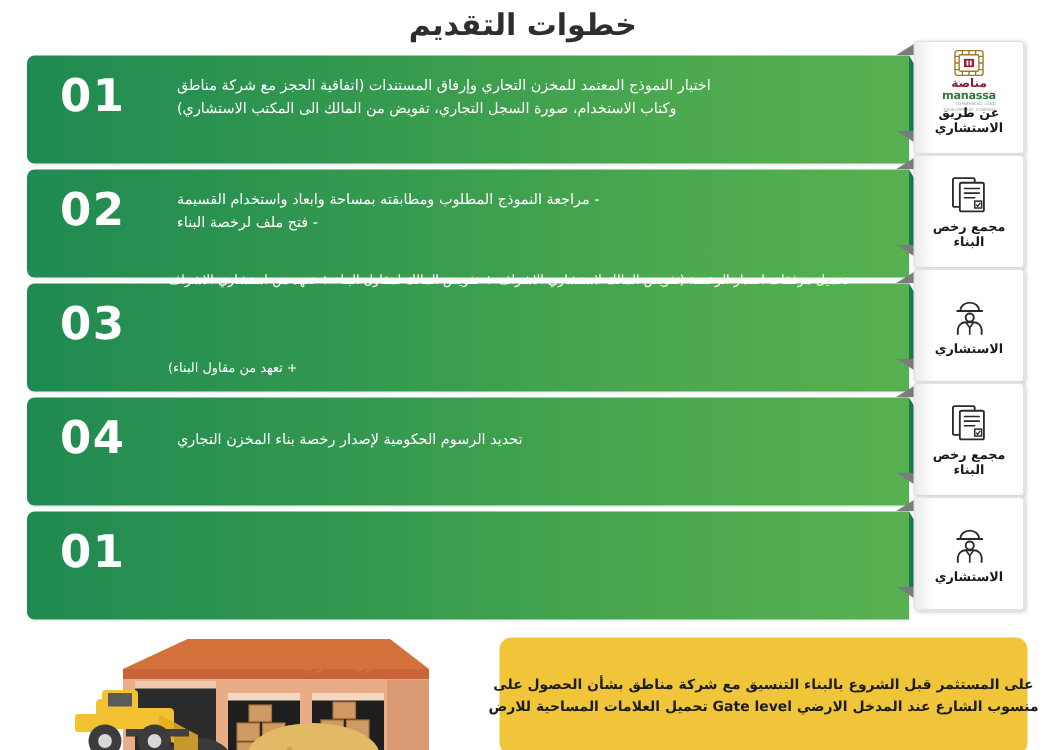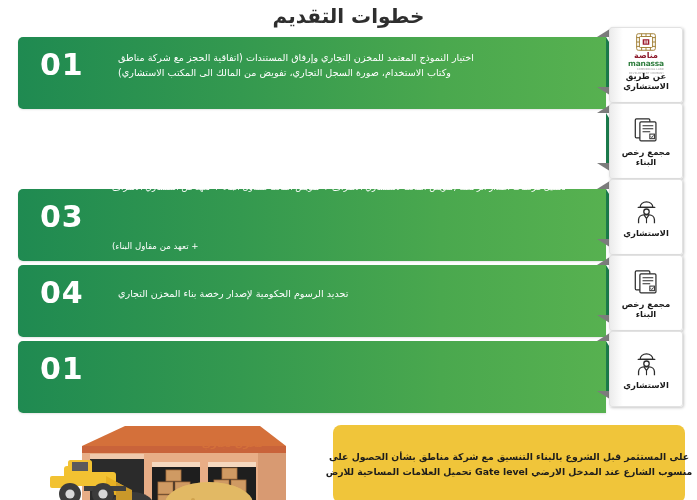--- a/index.html
+++ b/index.html
@@ -259,20 +259,27 @@
         </div>
       </div>
       <div class="badge-label">
         <span class="ln">عن طريق</span>
         <span class="ln">الاستشاري</span>
       </div>
     </div>
   </div>
 
   <div class="step-row" style="top:76px;">
+    <div class="step-bar">
+      <div class="step-number">02</div>
+      <div class="step-text">
+        <span class="ln">- مراجعة النموذج المطلوب ومطابقته بمساحة وابعاد واستخدام القسيمة</span>
+        <span class="ln">- فتح ملف لرخصة البناء</span>
+      </div>
+    </div>
     <div class="bar-tip"></div>
     <div class="ribbon-fold-top"></div>
     <div class="ribbon-fold-bottom"></div>
 
     <div class="step-badge">
       <div class="badge-icon">
         <svg viewBox="0 0 34 32" width="26" height="25" aria-hidden="true">
           <rect x="3" y="2" width="19" height="25" rx="1.5" fill="#ffffff" stroke="#2b2b2b" stroke-width="1.6"></rect>
           <rect x="9" y="6" width="21" height="25" rx="1.5" fill="#ffffff" stroke="#2b2b2b" stroke-width="1.6"></rect>
           <path d="M13 11 h13 M13 15 h13 M13 19 h9" stroke="#2b2b2b" stroke-width="1.4" stroke-linecap="round"></path>

